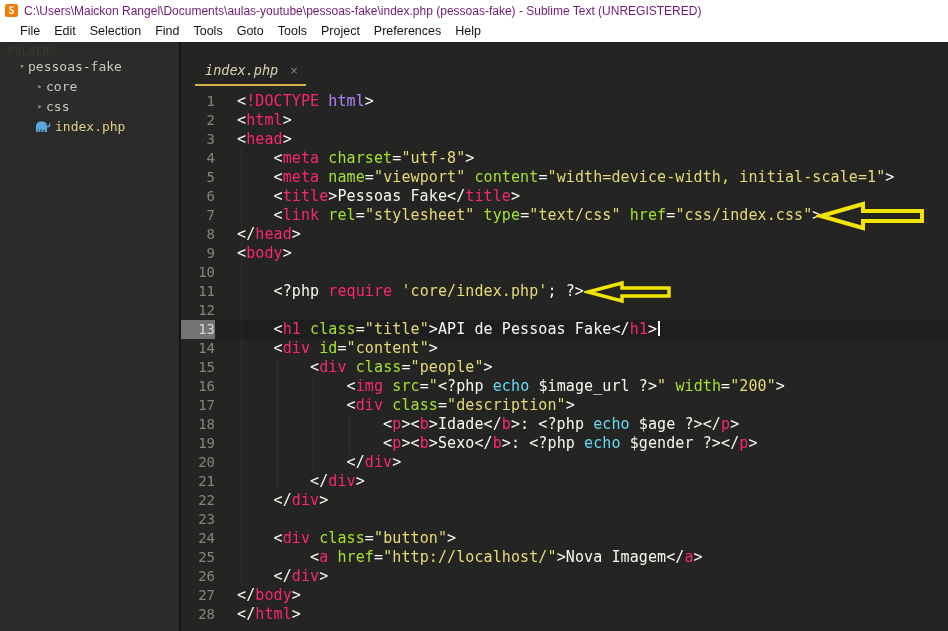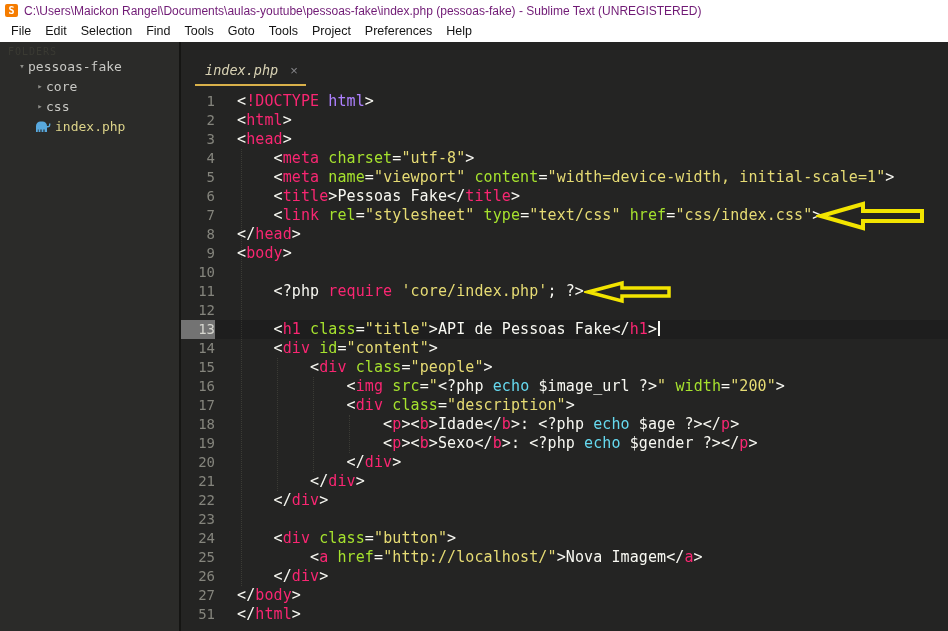--- a/index.html
+++ b/index.html
@@ -8,21 +8,21 @@
   #window { position:relative; width:948px; height:631px; }
 
   
   #titlebar { height:21px; background:#ffffff; display:flex; align-items:center; }
   #app-icon { width:13px; height:13px; margin:0 6px 0 5px; background:#f57c00;
               border-radius:2px; color:#fff; font-size:10px; font-weight:bold;
               line-height:13px; text-align:center; font-family:"DejaVu Sans Mono", monospace; }
   #title-text { font-size:12px; color:#701a75; white-space:nowrap; }
 
   
-  #menubar { height:21px; background:#ffffff; display:flex; align-items:center; padding-left:4px; }
+  #menubar { height:21px; background:#ffffff; display:flex; align-items:center; padding-left:13px; }
   .menu-item { font-size:12.5px; color:#141414; padding:0 7px; line-height:21px; cursor:default; }
 
   
   #main { display:flex; height:589px; }
 
   
   #sidebar { width:181px; background:#2b2b29; border-right:2px solid #151513;
              font-family:"DejaVu Sans Mono", monospace; overflow:hidden; }
   #folders-heading { font-size:10px; letter-spacing:1px; color:#3a3a33; padding:4px 0 0 8px; height:14px; }
   .tree-row { height:20px; display:flex; align-items:center; color:#c8c8c4; font-size:13px; cursor:default; }
@@ -237,21 +237,21 @@
             </div>
             <div class="code-line">
               <span class="gutter">26</span>
               <span class="code-text"><span class="tok-w">    &lt;/</span><span class="tok-t">div</span><span class="tok-w">&gt;</span></span>
             </div>
             <div class="code-line">
               <span class="gutter">27</span>
               <span class="code-text"><span class="tok-w">&lt;/</span><span class="tok-t">body</span><span class="tok-w">&gt;</span></span>
             </div>
             <div class="code-line">
-              <span class="gutter">51</span>
+              <span class="gutter">28</span>
               <span class="code-text"><span class="tok-w">&lt;/</span><span class="tok-t">html</span><span class="tok-w">&gt;</span></span>
             </div>
           </div>
       </div>
 
       <svg id="arrow1" class="annot" width="112" height="32">
         <polygon points="5,15 47,3 47,10 106,10 106,20 47,20 47,27" stroke-width="4"></polygon>
       </svg>
       <svg id="arrow2" class="annot" width="90" height="26">
         <polygon points="4,12 38,3 38,8 85,8 85,16 38,16 38,21" stroke-width="3.5"></polygon>

